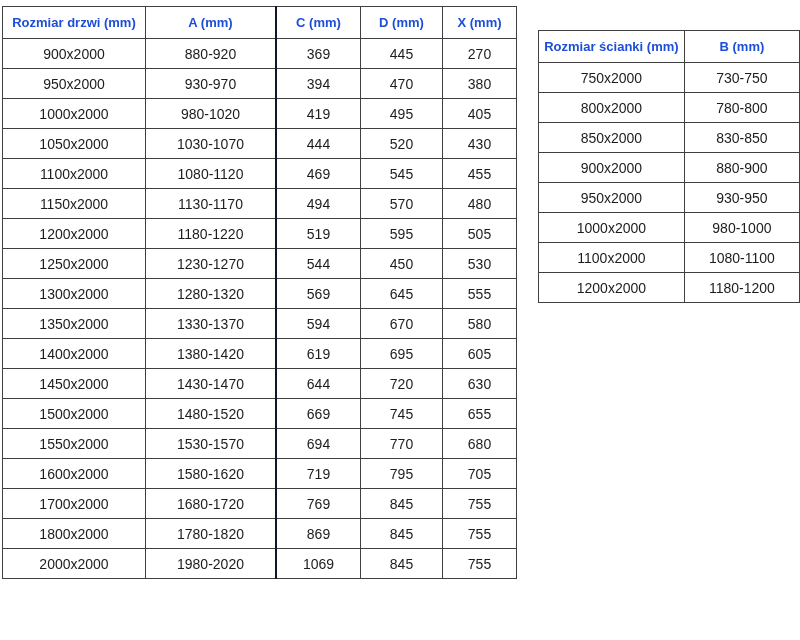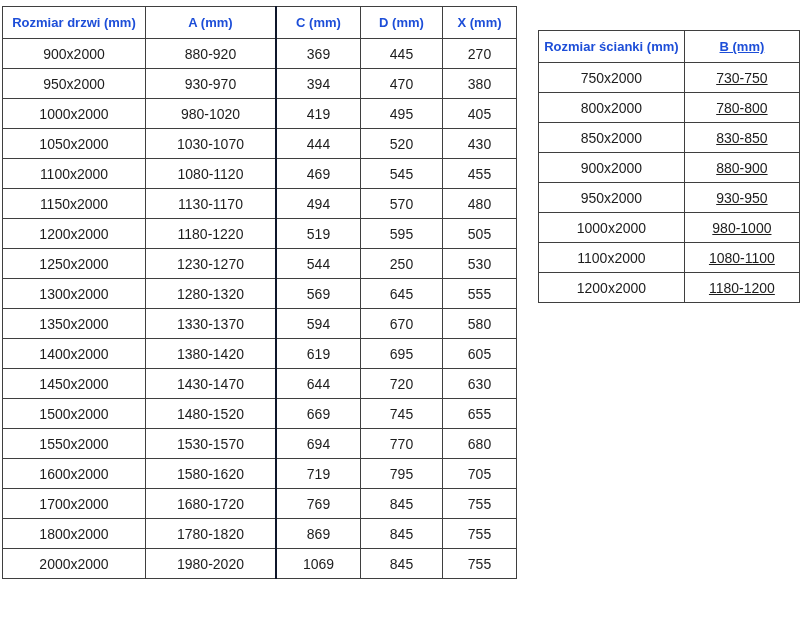--- a/index.html
+++ b/index.html
@@ -46,21 +46,21 @@
   
   #table-0 th:nth-child(1), #table-0 td:nth-child(1) { width: 134px; }
   #table-0 th:nth-child(2), #table-0 td:nth-child(2) { width: 121px; }
   #table-0 th:nth-child(3), #table-0 td:nth-child(3) { width: 75px;  }
   #table-0 th:nth-child(4), #table-0 td:nth-child(4) { width: 73px;  }
   #table-0 th:nth-child(5), #table-0 td:nth-child(5) { width: 65px;  }
   
   #table-0 th:nth-child(3), #table-0 td:nth-child(3) { border-left: 2px solid #0f172a; }
   
   #table-1 th:nth-child(1), #table-1 td:nth-child(1) { width: 137px; }
-  #table-1 th:nth-child(2), #table-1 td:nth-child(2) { width: 109px; text-decoration: underline; }
+  #table-1 th:nth-child(2), #table-1 td:nth-child(2) { width: 109px; }
 </style>
 </head>
 <body>
 
 <div class="canvas">
   <table id="table-0" class="spec-table">
       <thead>
         <tr>
           <th>Rozmiar drzwi (mm)</th>
           <th>A (mm)</th>
@@ -116,21 +116,21 @@
           <td>1200x2000</td>
           <td>1180-1220</td>
           <td>519</td>
           <td>595</td>
           <td>505</td>
         </tr>
         <tr>
           <td>1250x2000</td>
           <td>1230-1270</td>
           <td>544</td>
-          <td>250</td>
+          <td>450</td>
           <td>530</td>
         </tr>
         <tr>
           <td>1300x2000</td>
           <td>1280-1320</td>
           <td>569</td>
           <td>645</td>
           <td>555</td>
         </tr>
         <tr>

